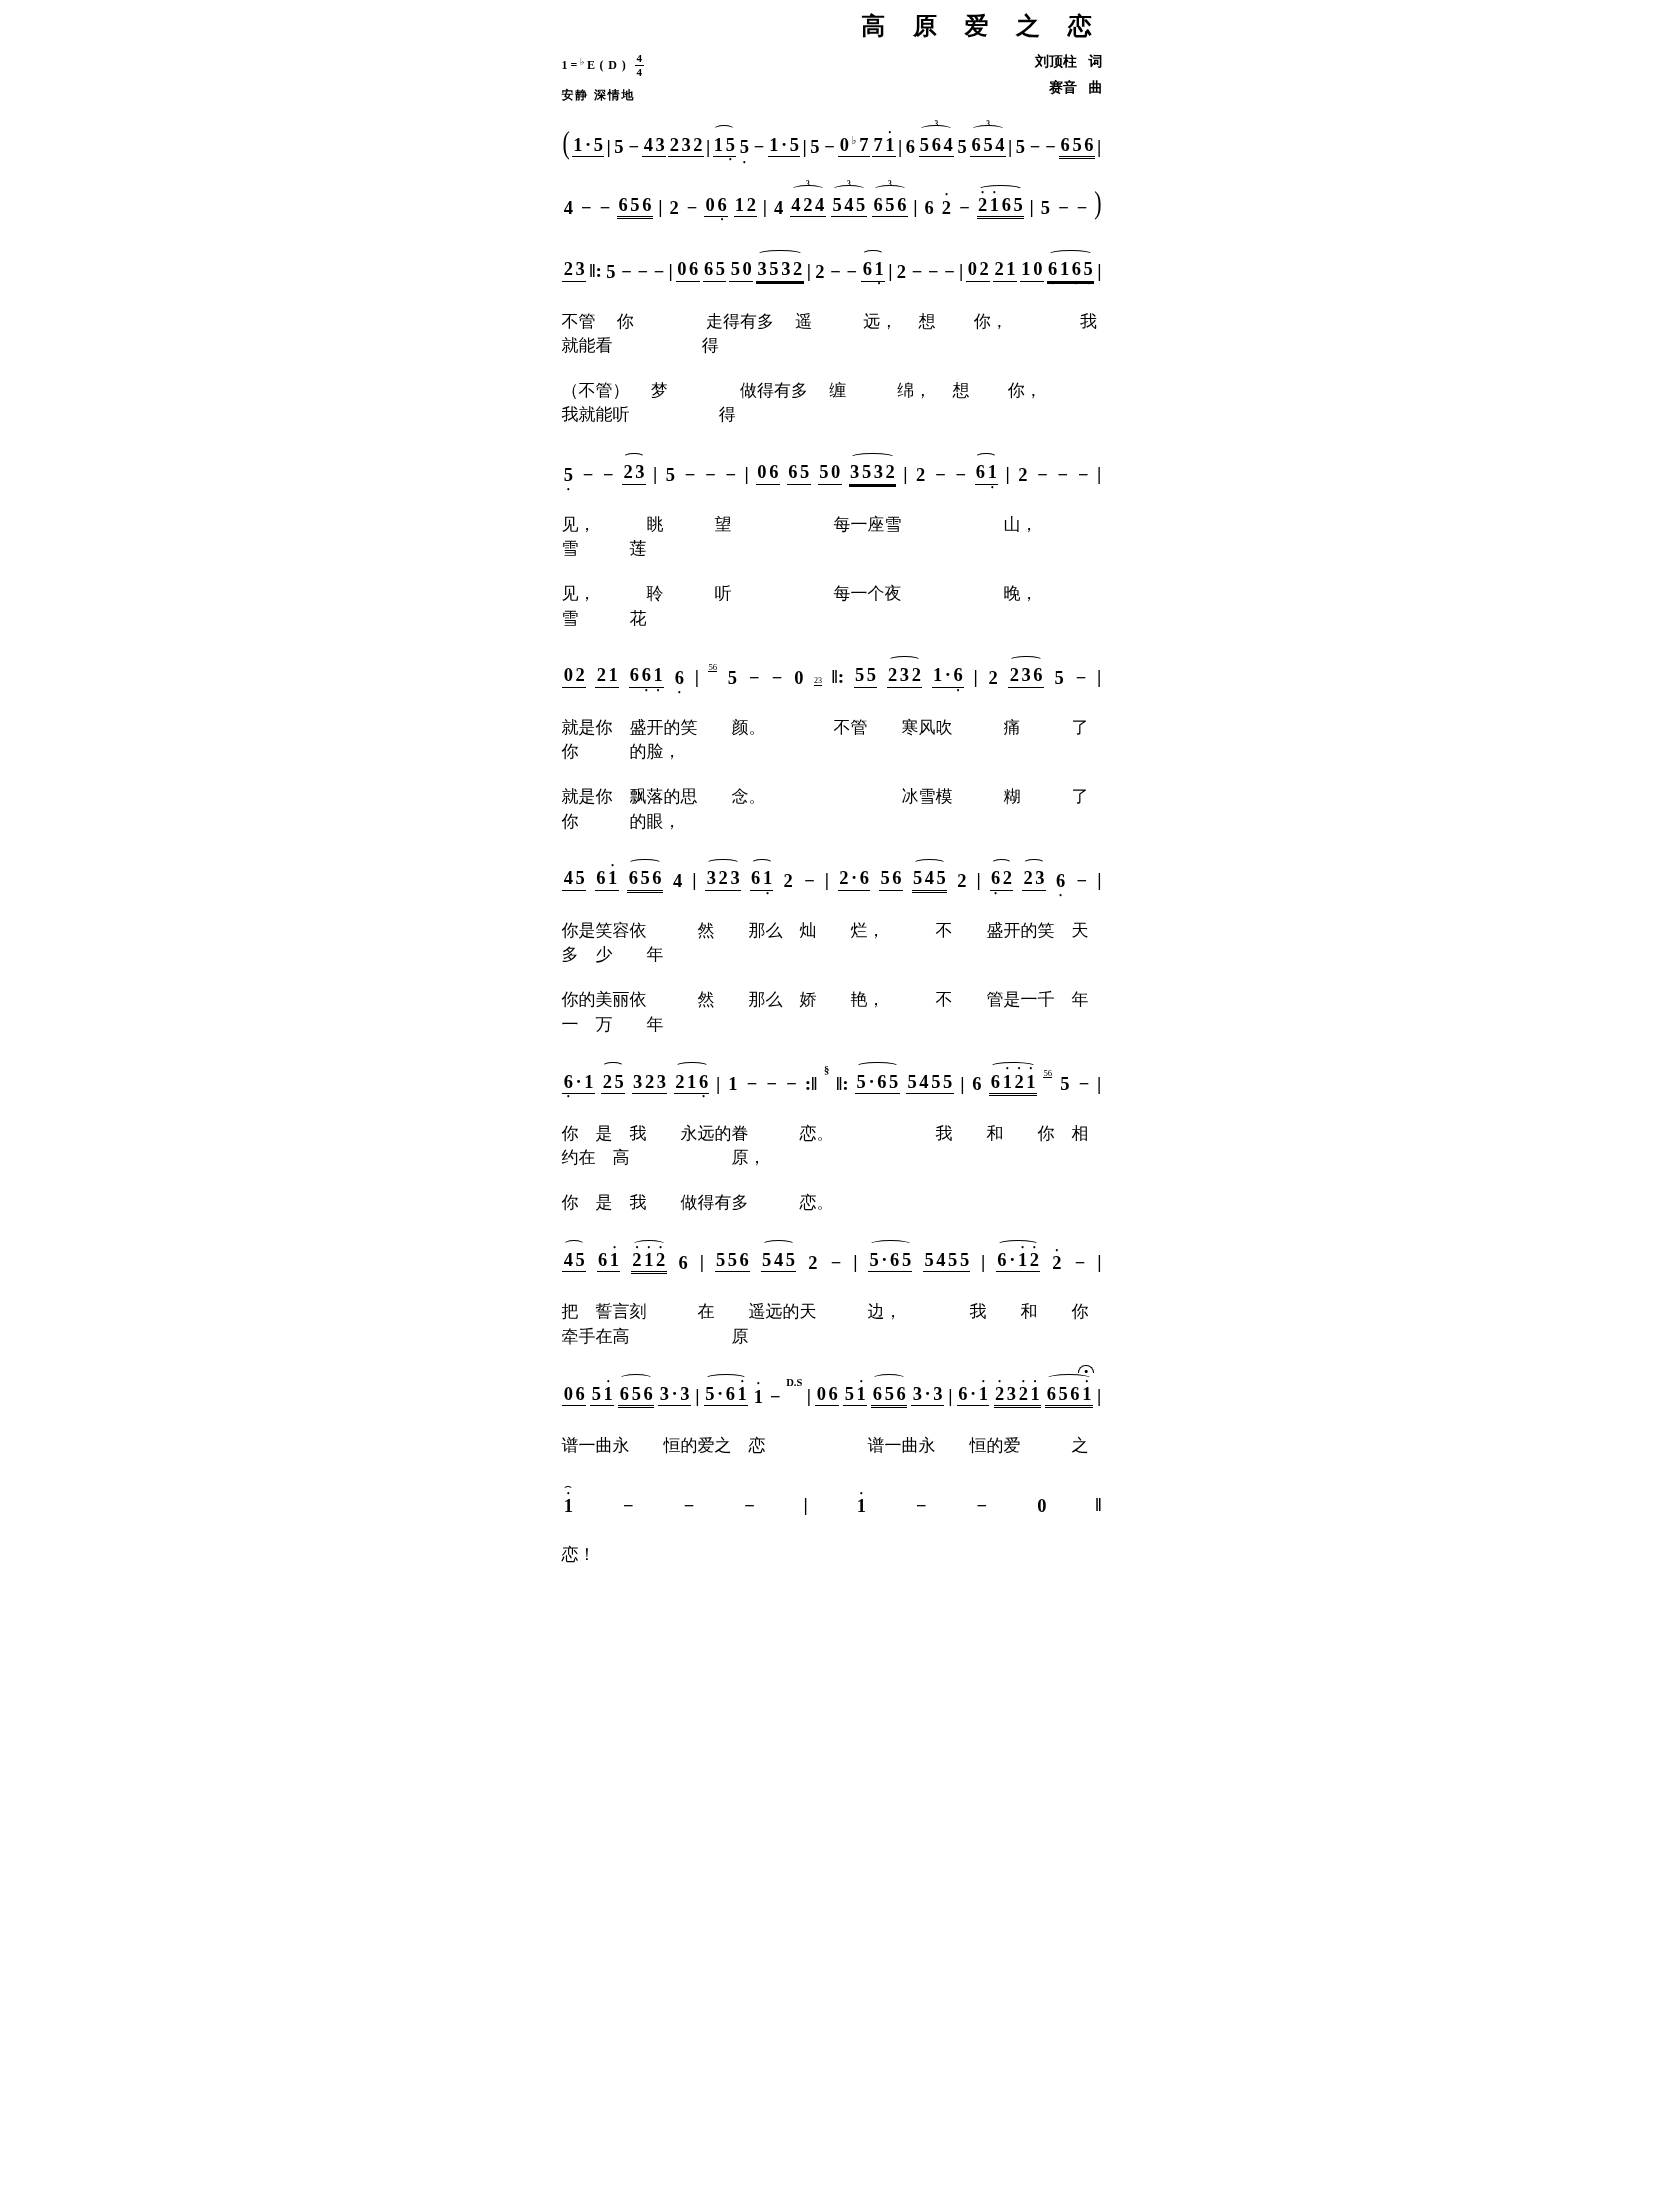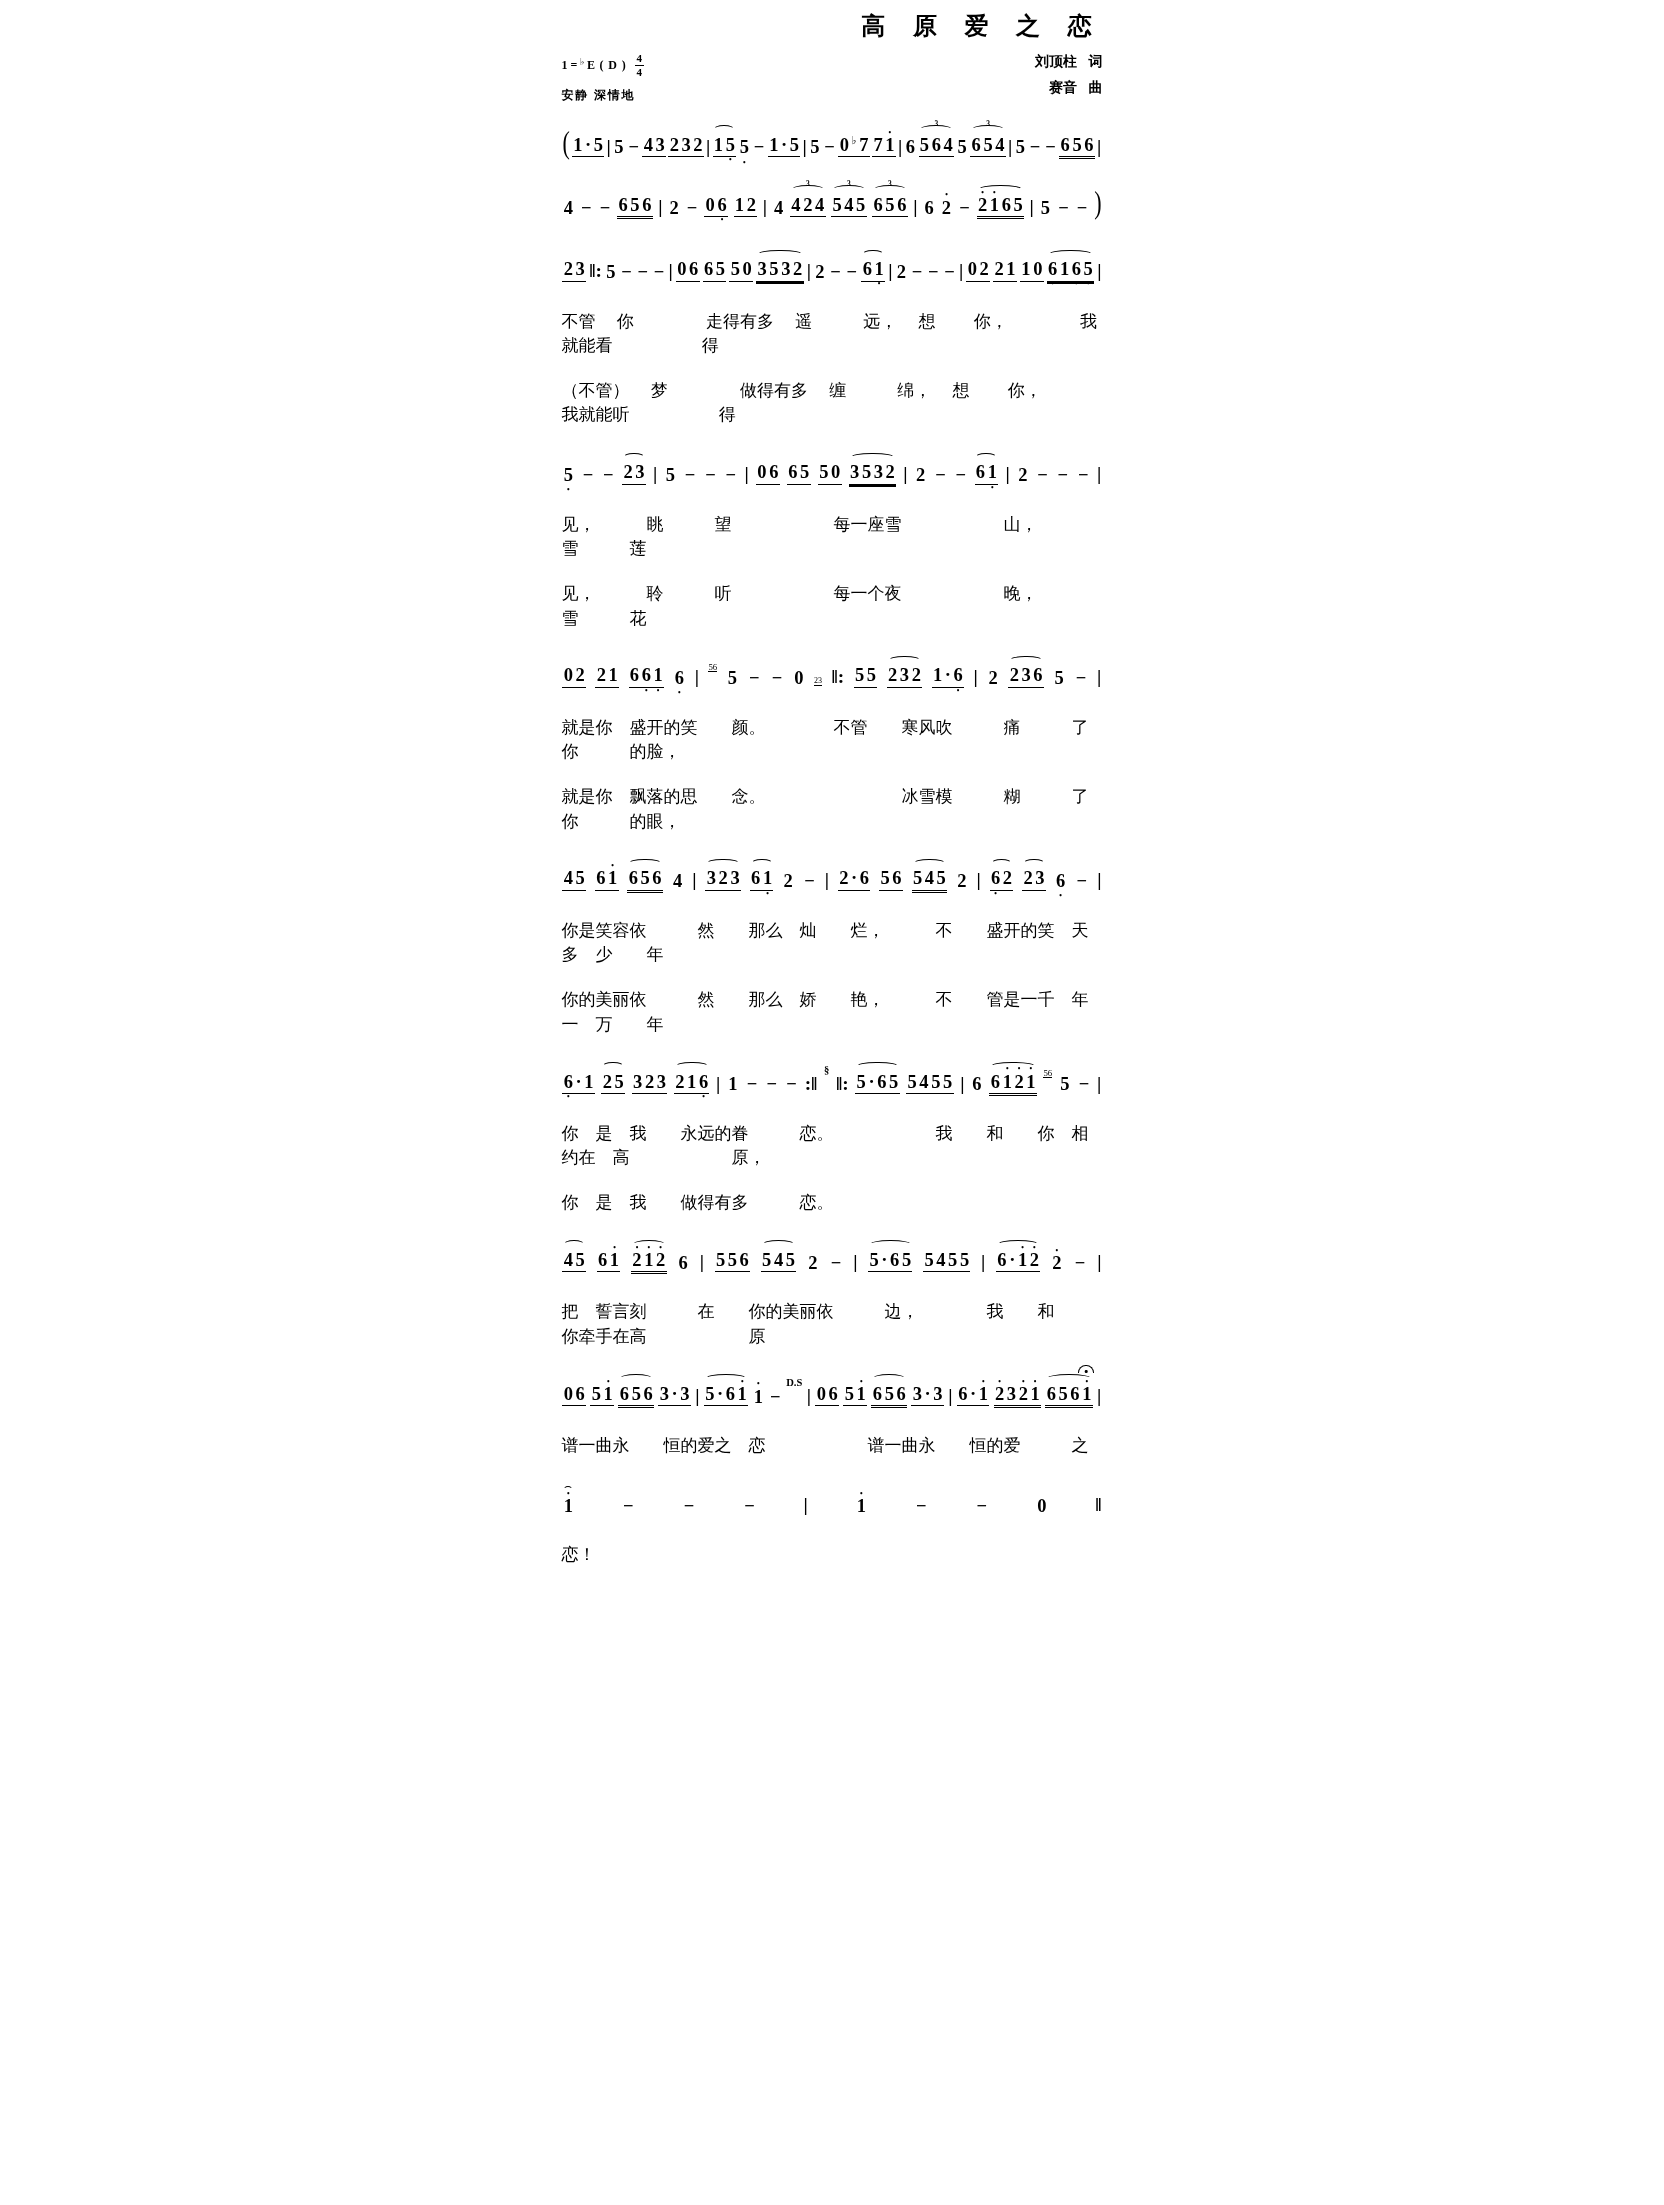--- a/index.html
+++ b/index.html
@@ -707,21 +707,21 @@
           <span class="nw"><span class="dg">2</span><span class="od up">•</span></span>
         </span>
         <span class="grp">
           <span class="nw"><span class="dg">2</span><span class="od up">•</span></span>
         </span>
         <span class="grp">
           <span class="nw"><span class="dg">−</span></span>
         </span>
         <span class="bar">|</span>
       </div>
-      <div class="lyr">把　誓言刻　　　在　　你的美丽依　　　边，　　　　我　　和　　你牵手在高　　　　　　原</div>
+      <div class="lyr">把　誓言刻　　　在　　遥远的天　　　边，　　　　我　　和　　你牵手在高　　　　　　原</div>
     </div>
     <div class="system">
       <div class="notes-row">
         <span class="grp u1">
           <span class="nw"><span class="dg">0</span></span>
           <span class="nw"><span class="dg">6</span></span>
         </span>
         <span class="grp u1">
           <span class="nw"><span class="dg">5</span></span>
           <span class="nw"><span class="dg">1</span><span class="od up">•</span></span>

